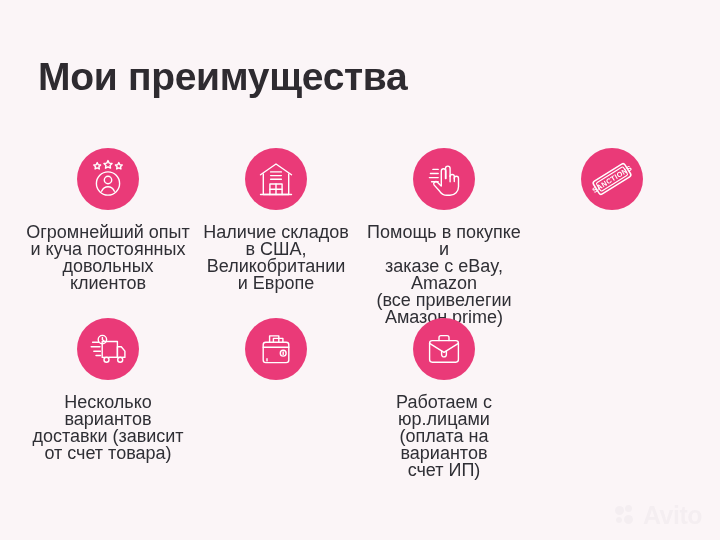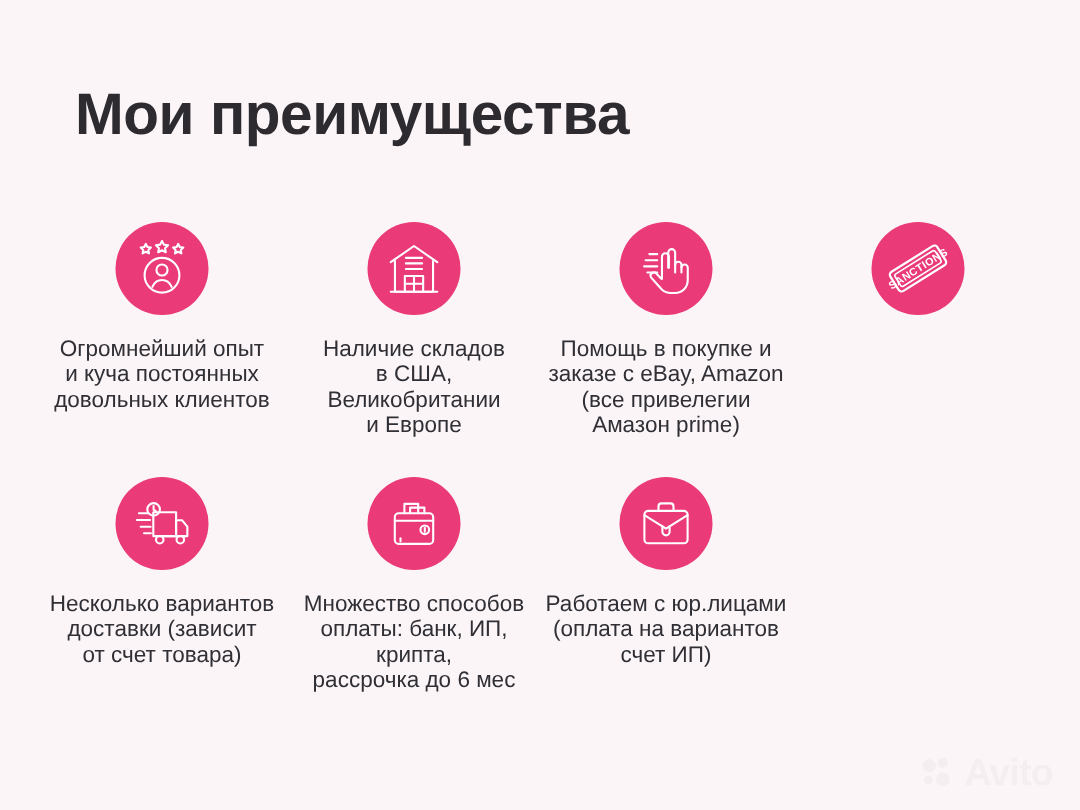--- a/index.html
+++ b/index.html
@@ -24,21 +24,20 @@
   .page-title {
     position: absolute;
     left: 38px;
     top: 54px;
     font-size: 39px;
     line-height: 46px;
     font-weight: bold;
     color: #2e2b30;
     letter-spacing: -0.3px;
     white-space: nowrap;
-    margin-left: 12px;
   }
   .grid {
     position: absolute;
     left: 24px;
     top: 148px;
     width: 672px;
     display: grid;
     grid-template-columns: repeat(4, 168px);
     grid-auto-rows: 170px;
     column-gap: 0px;
@@ -58,21 +57,21 @@
     display: flex;
     align-items: center;
     justify-content: center;
     flex: none;
   }
   .icon-circle svg {
     display: block;
   }
   .feature-label {
     margin-top: 14px;
-    font-size: 15px;
+    font-size: 18px;
     line-height: 17px;
     color: #2f2f35;
     text-align: center;
     width: 164px;
     white-space: pre-line;
   }
   .watermark {
     position: absolute;
     right: 18px;
     bottom: 12px;
@@ -197,23 +196,20 @@
         <svg width="40" height="40" viewBox="0 0 40 40" fill="none" stroke="#ffffff" stroke-width="1.4" stroke-linecap="round" stroke-linejoin="round">
           <path d="M13.6 13.2 V6.9 h9.2 v6.3"></path>
           <path d="M17.4 13.2 V9.4 h9.5 v3.8"></path>
           <rect x="7.2" y="13.2" width="25.6" height="20.4" rx="2.6"></rect>
           <path d="M7.2 18.2 h25.6"></path>
           <circle cx="27.2" cy="24.2" r="2.9"></circle>
           <path d="M27.2 22.9 v2.6"></path>
           <path d="M11 29.8 v2.1"></path>
         </svg>
       </div>
-      <div class="feature-label">Множество способов
-оплаты: банк, ИП, крипта,
-рассрочка до 6 мес</div>
     </div>
 
     <div class="feature">
       <div class="icon-circle">
         <svg width="40" height="40" viewBox="0 0 40 40" fill="none" stroke="#ffffff" stroke-width="1.4" stroke-linecap="round" stroke-linejoin="round">
           <path d="M15 11.6 V8.6 a2 2 0 0 1 2-2 h6 a2 2 0 0 1 2 2 v3"></path>
           <rect x="5.6" y="11.6" width="28.8" height="21.6" rx="2.6"></rect>
           <path d="M5.6 14.4 L20 23.4 L34.4 14.4"></path>
           <path d="M17.6 21.9 v3.6 a2.4 2.4 0 0 0 4.8 0 v-3.6"></path>
         </svg>

